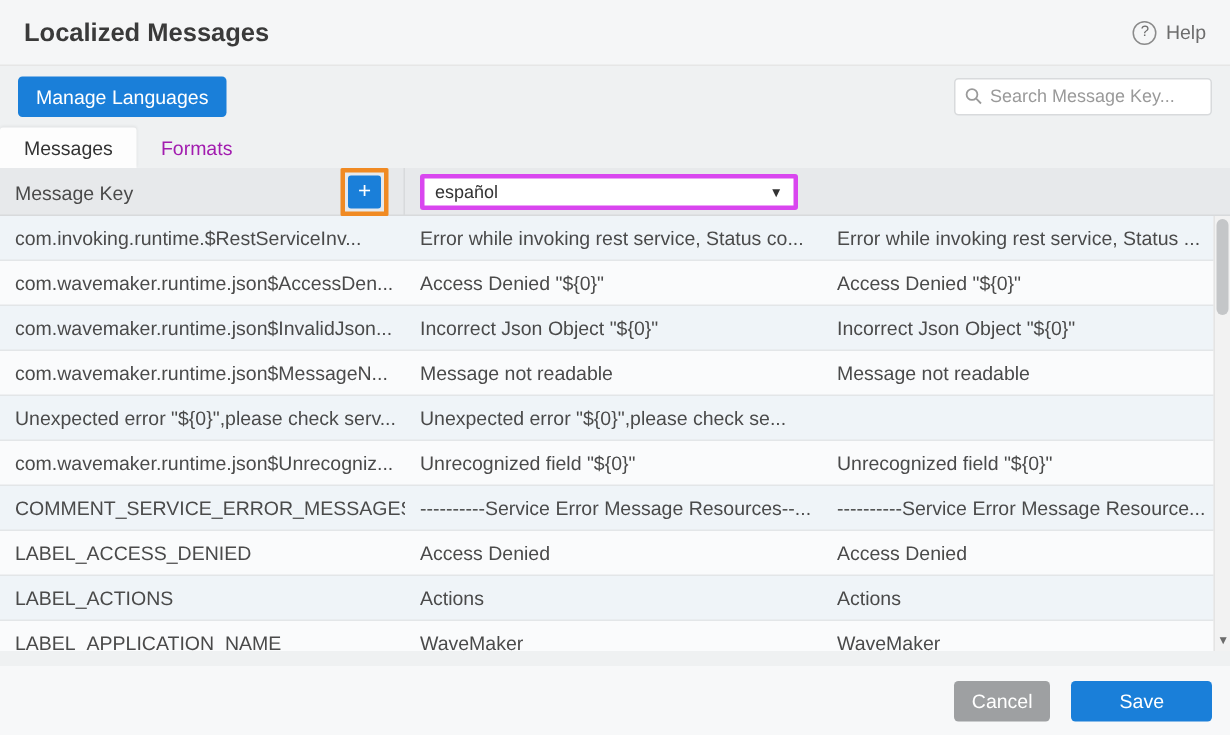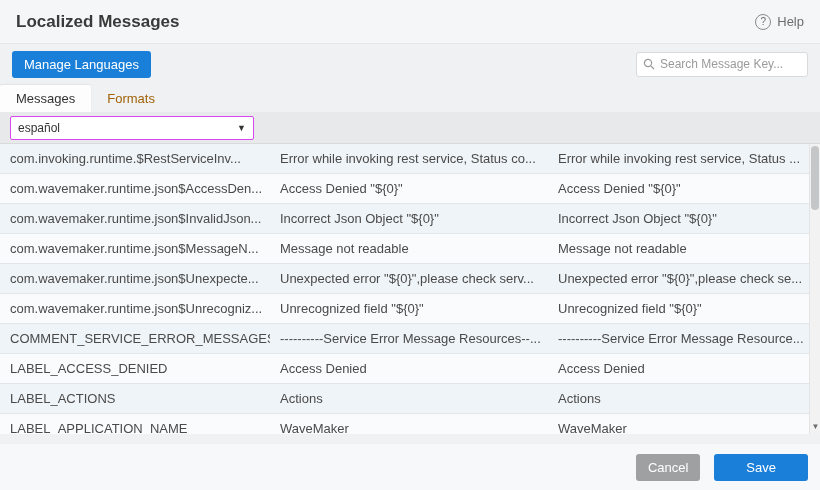--- a/index.html
+++ b/index.html
@@ -41,21 +41,21 @@
   }
   .search-box input {
     border:none; outline:none; flex:1; font-size:12px; color:#c2410c; min-width:0;
     font-family:"Liberation Sans", sans-serif; background:transparent;
   }
   .search-box input::placeholder { color:#9a9a9a; }
 
   
   .tabs { display:flex; height:28px; align-items:flex-end; }
   .tab {
-    font-size:13px; color:#a16207; padding:6px 16px; cursor:pointer;
+    font-size:13px; color:#a21caf; padding:6px 16px; cursor:pointer;
     border-radius:2px 2px 0 0;
   }
   .tab.active { background:#fdfdfd; color:#333; box-shadow:0 -1px 2px rgba(0,0,0,0.06); }
 
   
   .grid { background:#fff; height:322px; position:relative; }
   .grid-header {
     display:grid; grid-template-columns:270px 278px 1fr;
     background:#e7e9eb; border-bottom:1px solid #d8dadc; height:32px;
   }
@@ -69,21 +69,21 @@
   .add-ring {
     border:3px solid #f08a23; padding:2px; display:flex; border-radius:1px;
   }
   .add-btn {
     width:22px; height:22px; background:#1a7fd9; color:#fff; border:none;
     font-size:15px; line-height:20px; cursor:pointer; border-radius:2px;
     display:flex; align-items:center; justify-content:center;
   }
 
   .lang-select {
-    flex:1; height:24px; background:#fff; border:1px solid #d946ef; border-radius:2px;
+    flex:1; height:24px; background:#fff; border:3px solid #d946ef; border-radius:2px;
     display:flex; align-items:center; justify-content:space-between;
     padding:0 7px; font-size:12px; color:#333; cursor:pointer;
   }
   .lang-caret { font-size:9px; color:#333; }
 
   .grid-body { height:290px; overflow:hidden; position:relative; }
   .grid-row {
     display:grid; grid-template-columns:270px 278px 1fr;
     height:30px; border-bottom:1px solid #e3e6e8; font-size:13px; color:#4a4a4a;
   }
@@ -148,20 +148,28 @@
   </div>
 </div>
 
 <div class="tabs">
   <div class="tab active">Messages</div>
   <div class="tab">Formats</div>
 </div>
 
 <div class="grid">
   <div class="grid-header">
+    <div class="hcell hcell-key">
+      <span>Message Key</span>
+      <span class="add-ring">
+        <button class="add-btn">
+          <span>+</span>
+        </button>
+      </span>
+    </div>
     <div class="hcell">
       <div class="lang-select">
         <span>español</span>
         <span class="lang-caret">▼</span>
       </div>
     </div>
   </div>
 
   <div class="grid-body">
 
@@ -183,21 +191,20 @@
         <div class="cell">Incorrect Json Object "${0}"</div>
       </div>
 
       <div class="grid-row">
         <div class="cell">com.wavemaker.runtime.json$MessageN...</div>
         <div class="cell">Message not readable</div>
         <div class="cell">Message not readable</div>
       </div>
 
       <div class="grid-row">
-        <div class="cell">com.wavemaker.runtime.json$Unexpecte...</div>
         <div class="cell">Unexpected error "${0}",please check serv...</div>
         <div class="cell">Unexpected error "${0}",please check se...</div>
       </div>
 
       <div class="grid-row">
         <div class="cell">com.wavemaker.runtime.json$Unrecogniz...</div>
         <div class="cell">Unrecognized field "${0}"</div>
         <div class="cell">Unrecognized field "${0}"</div>
       </div>
 

